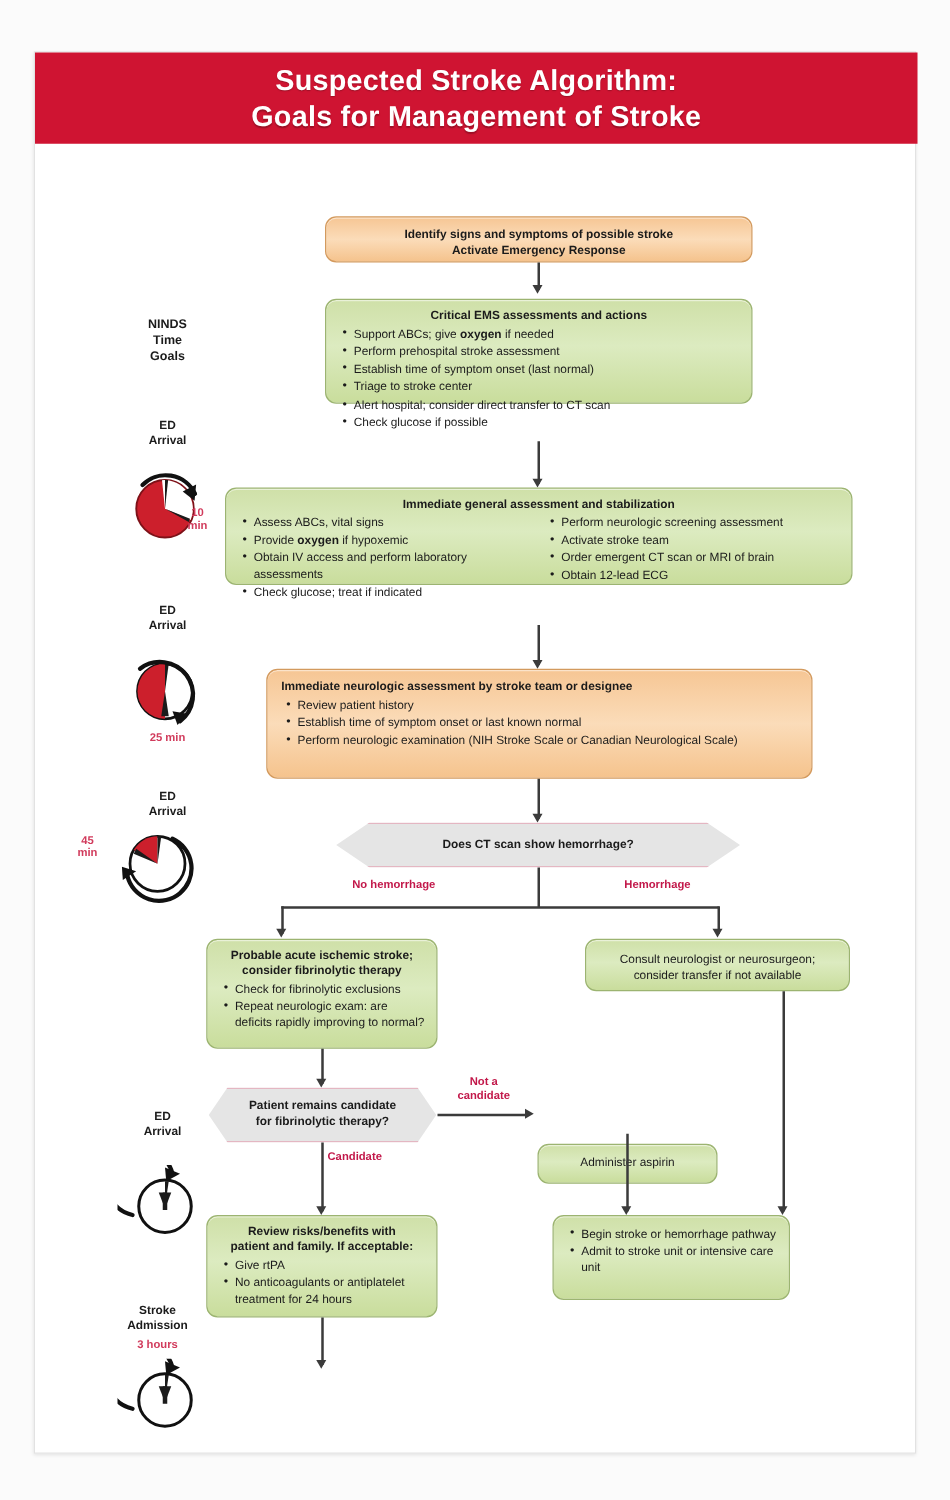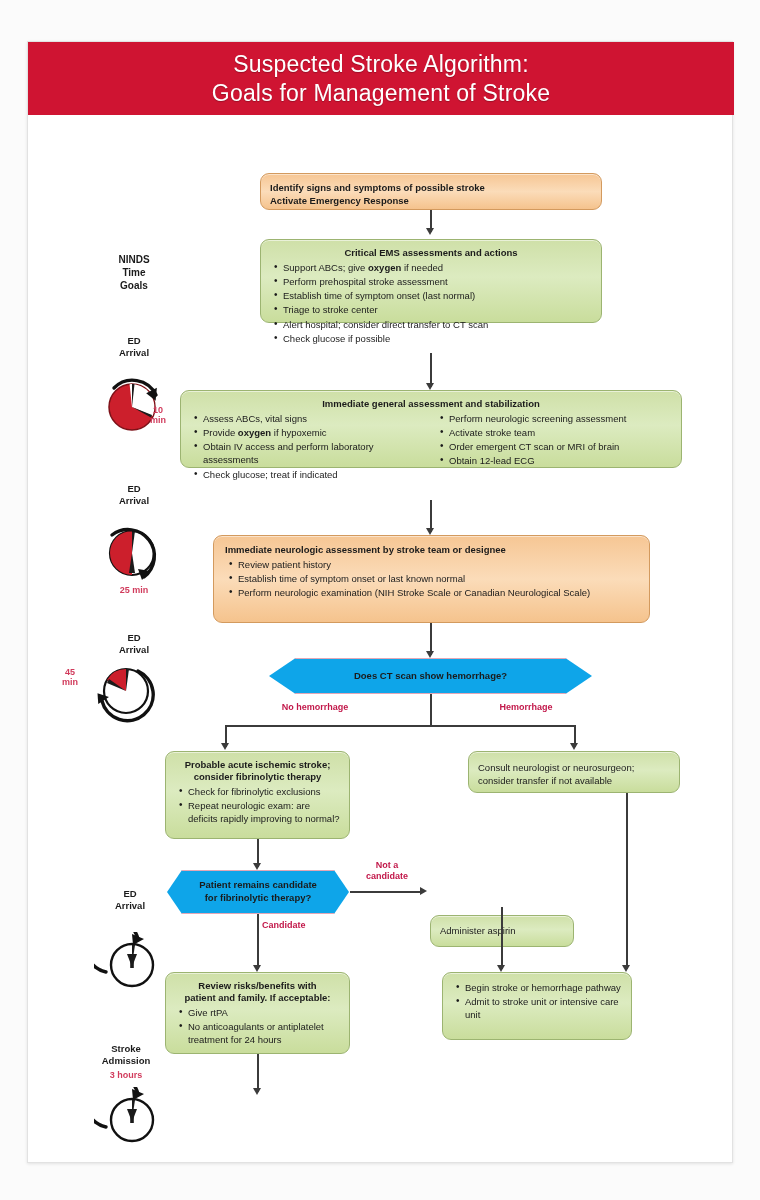--- a/index.html
+++ b/index.html
@@ -15,21 +15,21 @@
     border:1px solid #e2e2e2;
     box-sizing:border-box;
     box-shadow:0 1px 3px rgba(0,0,0,.10);
   }
   .header{
     position:absolute;left:0;top:0;width:706px;height:73px;
     background:#cf1432;
     display:flex;align-items:center;justify-content:center;
   }
   .header h1{
-    margin:0;color:#ffffff;font-size:23px;font-weight:normal;
+    margin:0;color:#ffffff;font-size:23px;font-weight:bold;
     line-height:1.22;text-align:center;letter-spacing:.2px;
     text-shadow:0 1px 1px rgba(0,0,0,.25);
   }
   .canvas{position:absolute;left:0;top:73px;width:706px;height:1049px;}
 
   
   .node{
     position:absolute;box-sizing:border-box;
     border-radius:9px;
     font-size:9.5px;line-height:1.38;color:#1b1b1b;
@@ -48,27 +48,27 @@
   .node .ttl{font-weight:bold;text-align:center;display:block;margin-bottom:2px;}
   .node ul{margin:0;padding-left:13px;list-style:none;}
   .node ul li{position:relative;margin:0 0 1px 0;}
   .node ul li:before{
     content:"\2022";position:absolute;left:-9px;top:-1px;font-size:10px;
   }
   .node ul li.dash:before{content:"\2013";left:-9px;}
   .node ul.sub{padding-left:13px;margin-top:0;}
   .cols{display:flex;gap:10px;}
   .cols > ul{flex:1;}
-  .ctr{text-align:left;}
+  .ctr{text-align:center;}
   b{font-weight:bold;}
 
   
   .hex{
     position:absolute;box-sizing:border-box;
-    background:#0ea5e9;
+    background:#e5e5e5;
     border:1px solid #e3a7b6;
     clip-path:polygon(4.5% 50%, 12% 0%, 88% 0%, 95.5% 50%, 88% 100%, 12% 100%);
     display:flex;align-items:center;justify-content:center;
     font-size:9.5px;font-weight:bold;color:#1b1b1b;text-align:center;
     line-height:1.35;
   }
 
   
   .ln{position:absolute;background:#3b3b3b;}
   .vl{width:1.6px;}

